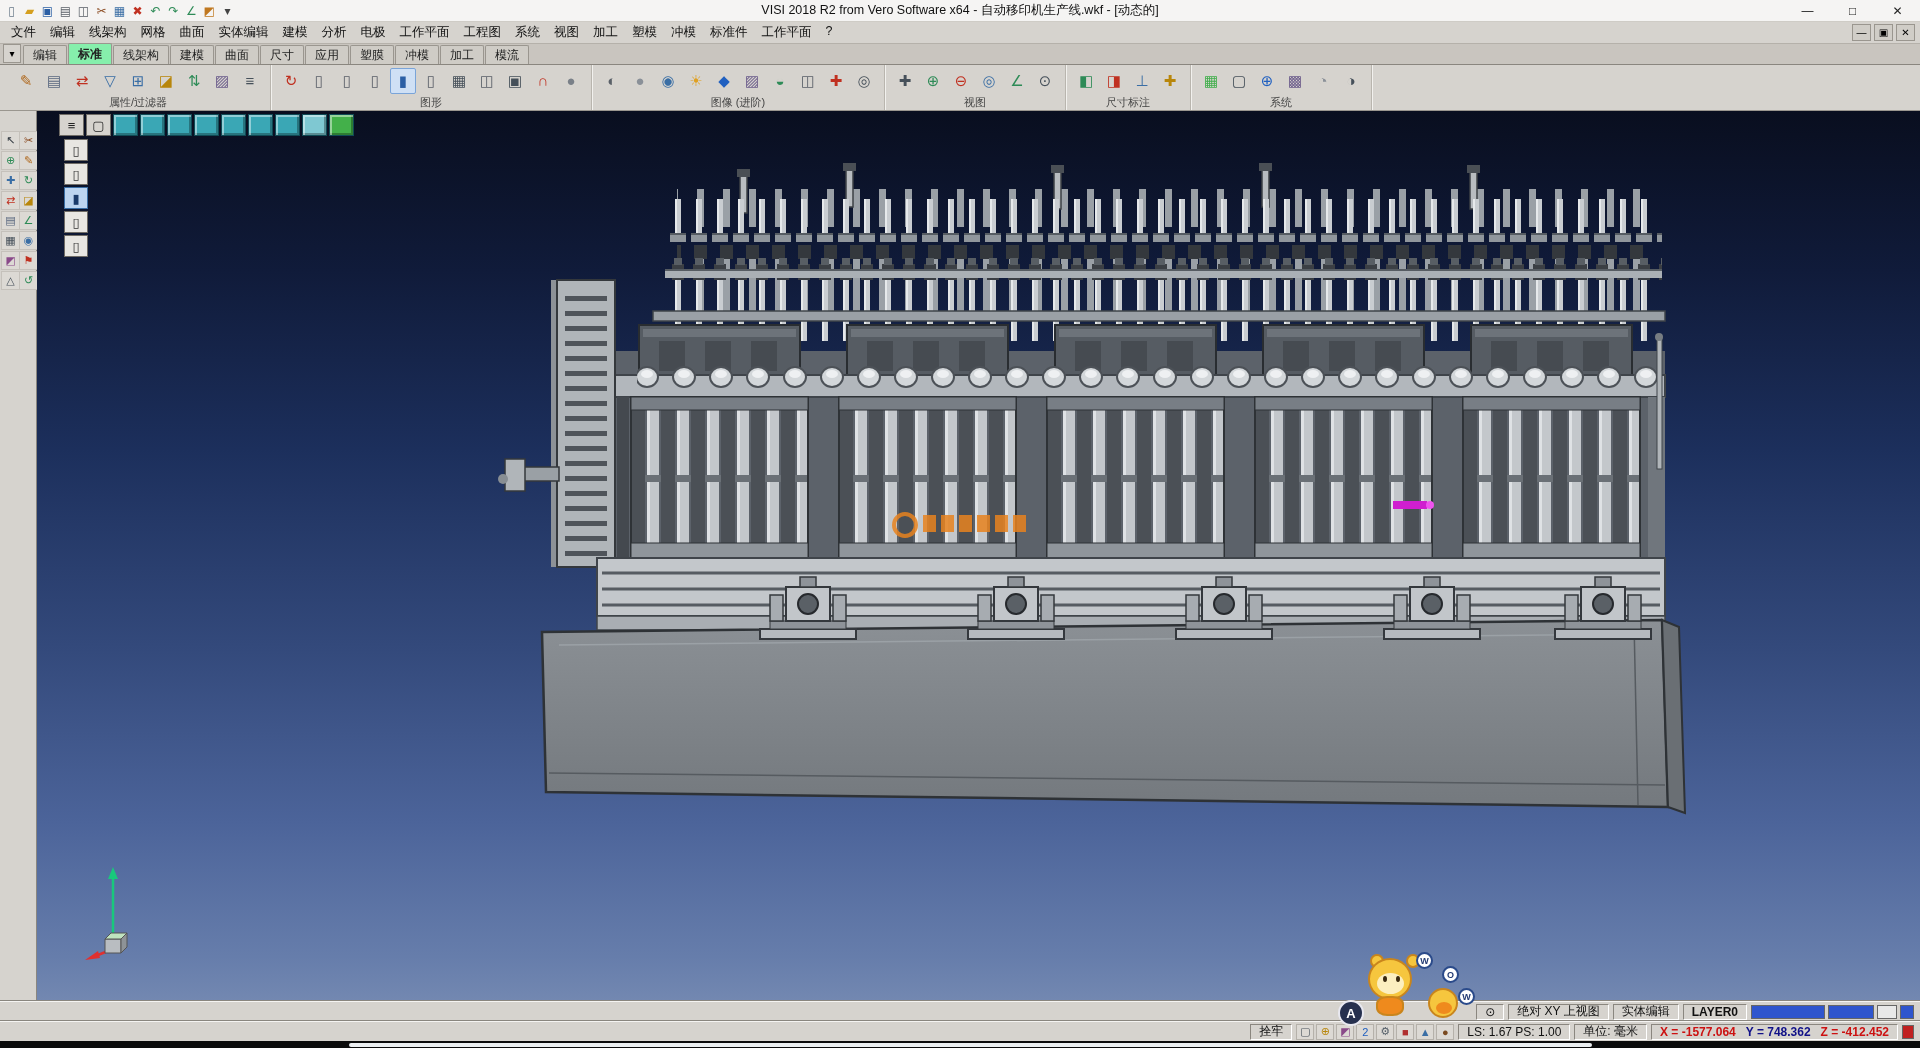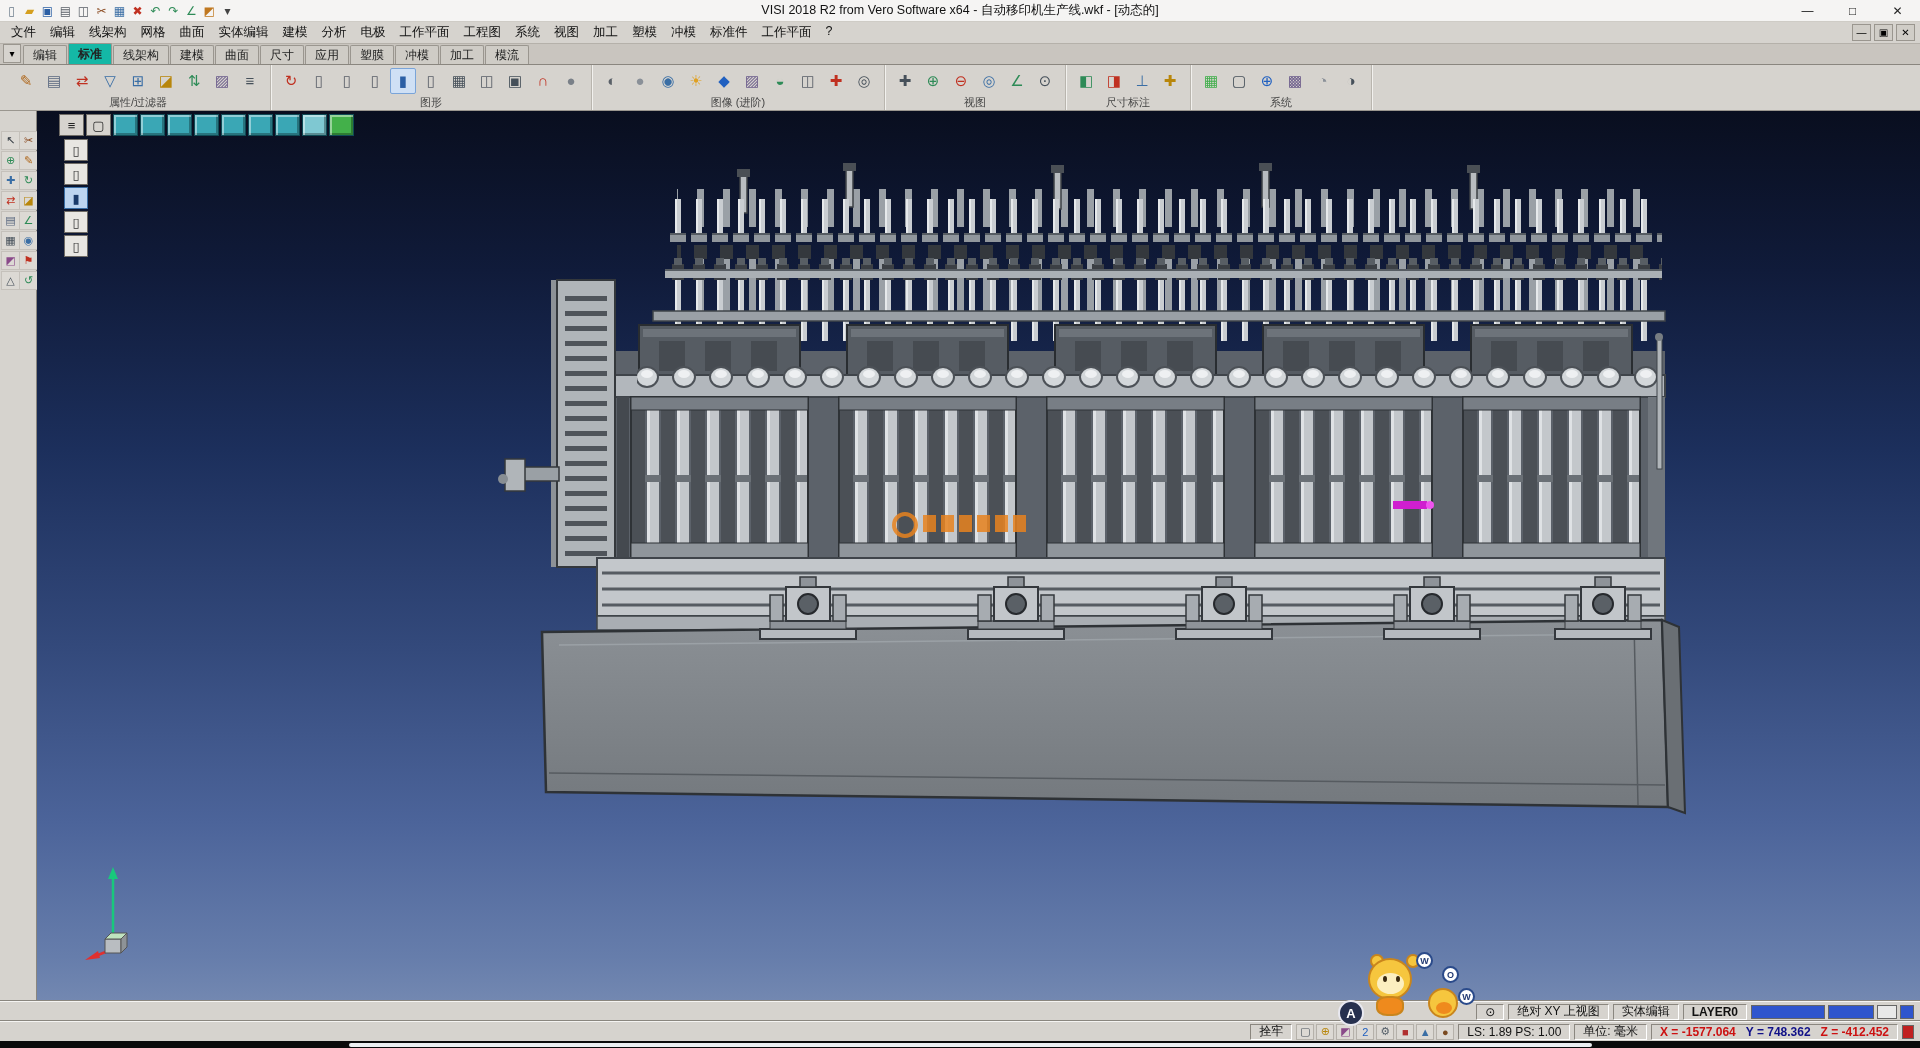--- a/index.html
+++ b/index.html
@@ -19,21 +19,21 @@
   .menus{display:flex;}
   .menu-item{padding:2px 7px;color:#111;white-space:nowrap;}
   .mdictl{margin-left:auto;display:flex;gap:3px;padding-right:5px;}
   .mbtn{width:17px;height:15px;font-size:10px;display:flex;align-items:center;justify-content:center;border:1px solid #9a968f;background:#d0cdc7;}
 
   
   .tabbar{height:21px;background:#c9c5bf;display:flex;align-items:flex-end;padding:0 0 0 3px;border-bottom:1px solid #8a867f;box-sizing:border-box;}
   .tab-overflow{width:16px;height:17px;font-size:10px;display:flex;align-items:center;justify-content:center;border:1px solid #9a968f;background:#d6d3ce;margin:0 2px 1px 0;}
   .tabs{display:flex;align-items:flex-end;}
   .tab{height:18px;padding:0 9px;font-size:12px;display:flex;align-items:center;background:#cfccc6;border:1px solid #9a968f;border-bottom:none;margin-right:1px;border-radius:2px 2px 0 0;color:#222;white-space:nowrap;}
-  .tab[data-state="active"]{background:#14b8a6;font-weight:bold;height:20px;justify-content:center;}
+  .tab[data-state="active"]{background:#86efac;font-weight:bold;height:20px;justify-content:center;}
 
   
   .toolbar{height:46px;background:#d6d3ce;border-bottom:1px solid #9a968f;display:flex;align-items:stretch;padding-left:6px;box-sizing:border-box;}
   .tgroup{display:flex;flex-direction:column;align-items:center;justify-content:flex-start;padding:1px 7px 0;border-right:1px solid #b9b5ae;box-shadow:1px 0 0 #f2f1ee;}
   .ticons{display:flex;gap:2px;align-items:center;height:29px;}
   .ticon{width:24px;height:24px;display:flex;align-items:center;justify-content:center;font-size:15px;border:1px solid transparent;border-radius:2px;}
   .ticon[data-active="true"]{background:#cfe0f5;border-color:#7aa4d8;}
   .tlabel{font-size:11px;color:#444;line-height:14px;white-space:nowrap;}
 
   
@@ -840,21 +840,21 @@
         </div>
 
         <div class="sb-icon" title="ucs-status-icon" style="color: rgb(58, 110, 165);">
           <span>▲</span>
         </div>
 
         <div class="sb-icon" title="sphere-status-icon" style="color: rgb(122, 74, 32);">
           <span>●</span>
         </div>
       </div>
-    <div class="sb-cell">LS: 1.89 PS: 1.00</div>
+    <div class="sb-cell">LS: 1.67 PS: 1.00</div>
     <div class="sb-cell">单位: 毫米</div>
     <div class="sb-cell sb-coords">
       <span style="color: rgb(204, 17, 17);">X = -1577.064</span>
       <span style="color: rgb(17, 17, 136);">Y = 748.362</span>
       <span style="color: rgb(204, 17, 17);">Z = -412.452</span>
     </div>
     <div class="sb-alert" style="background: rgb(192, 32, 32);"></div>
   </div>
 
   <div class="taskbar">

